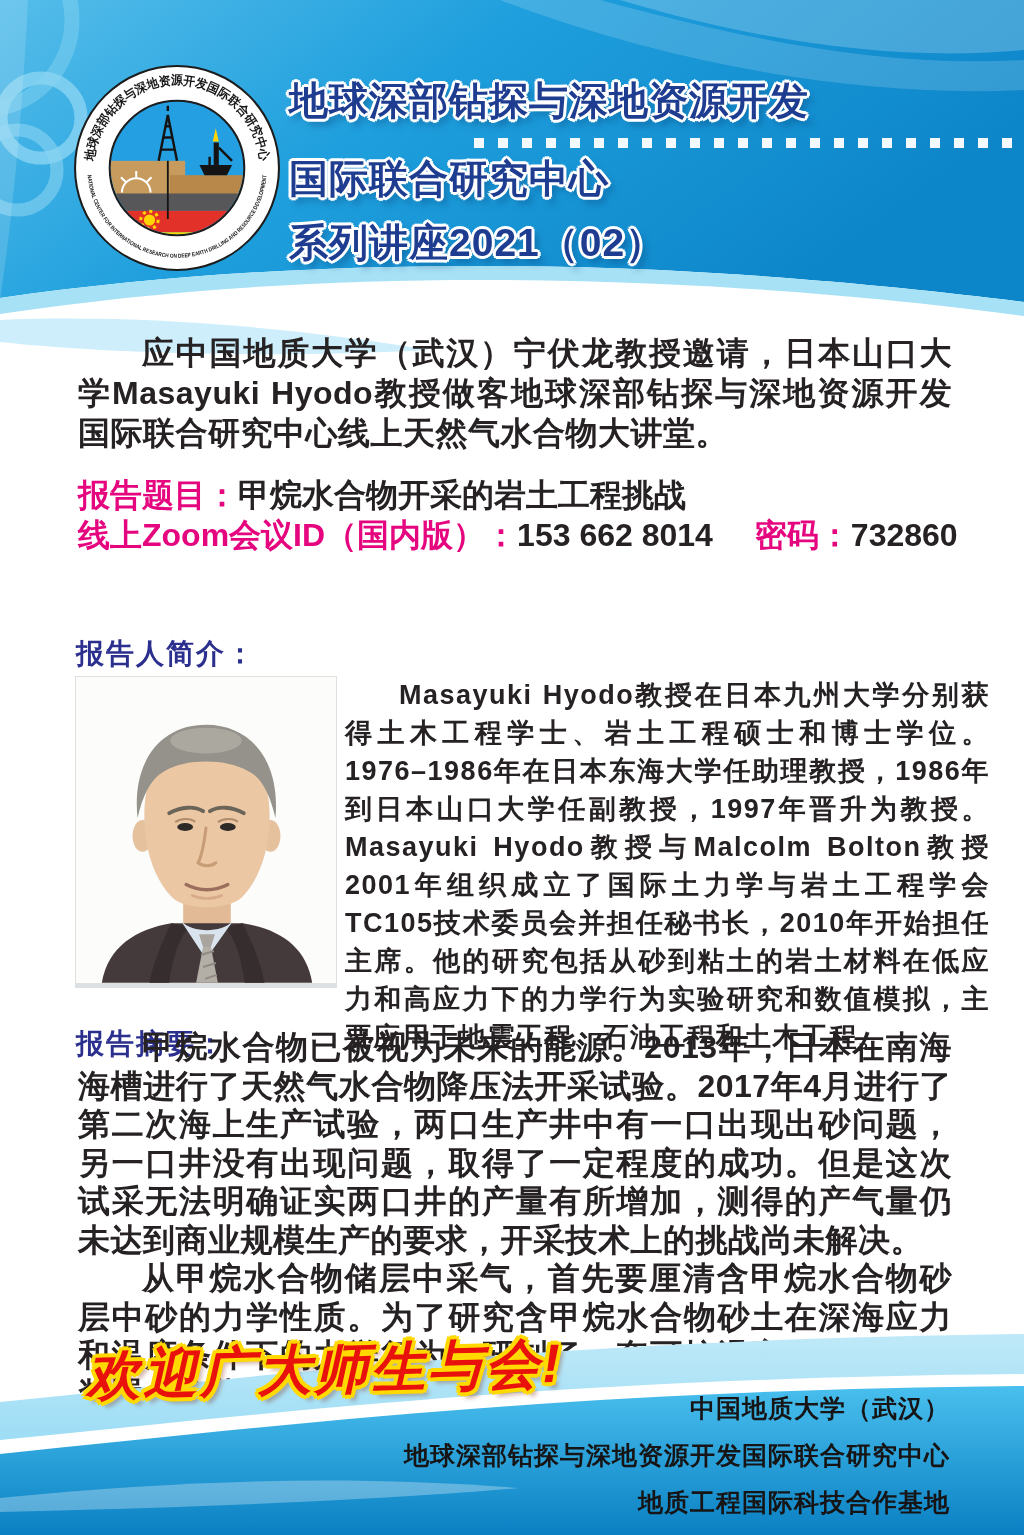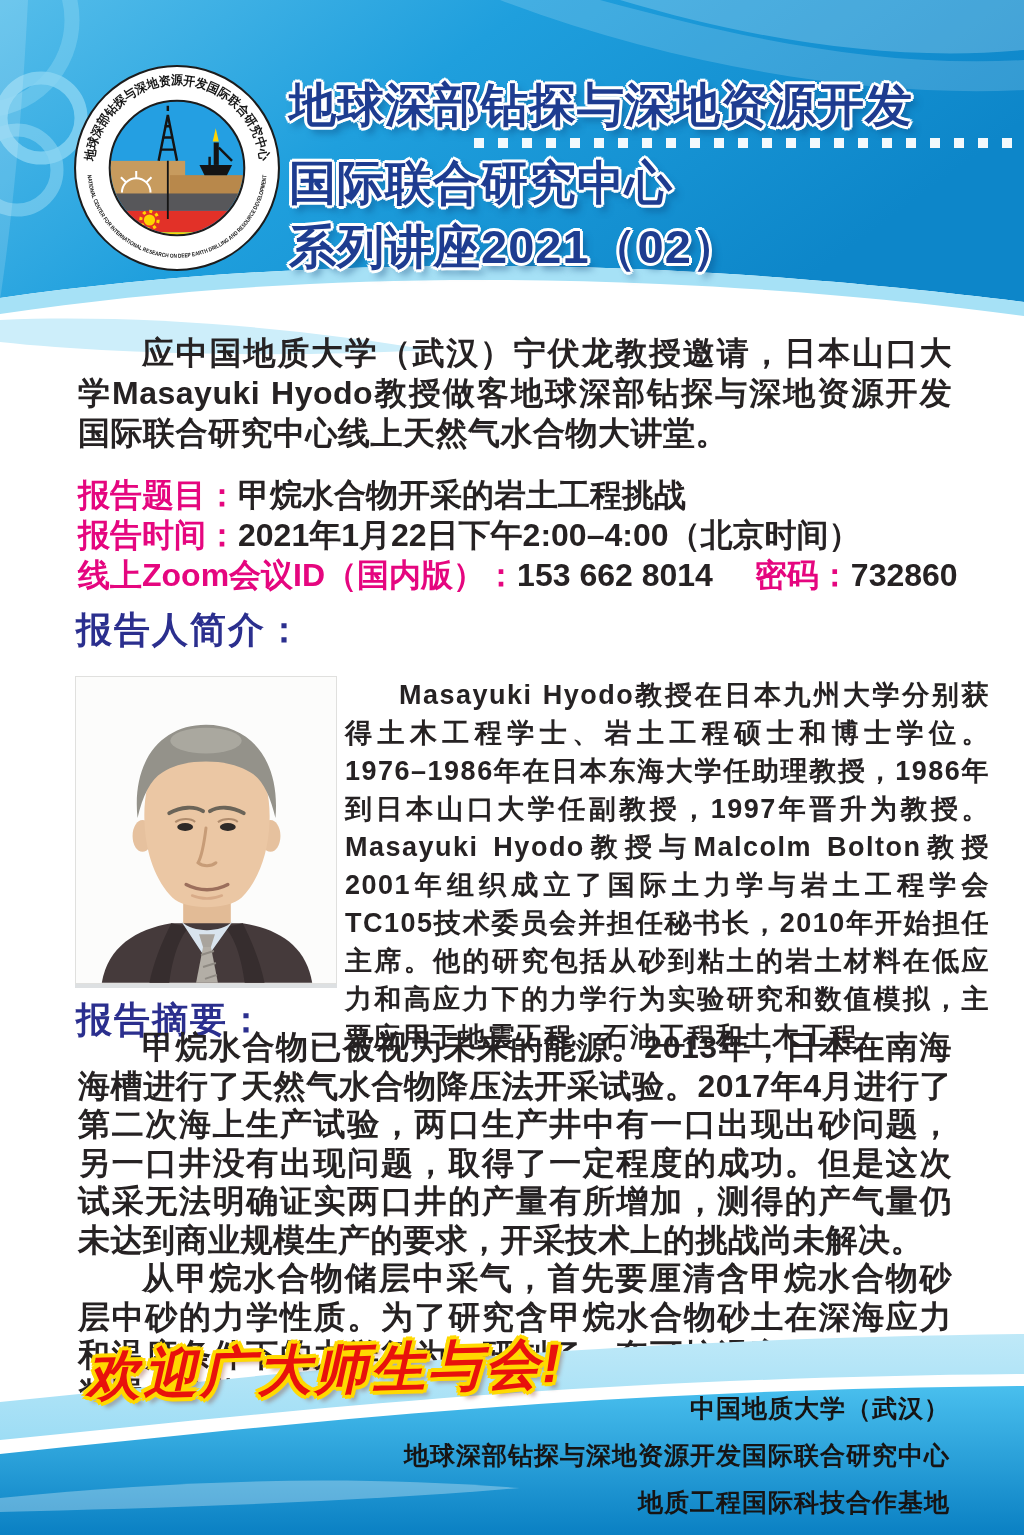--- a/index.html
+++ b/index.html
@@ -6,21 +6,21 @@
   .poster{
     position:relative; width:1024px; height:1535px; overflow:hidden; background:#ffffff;
     font-family:"Liberation Sans","DejaVu Sans",sans-serif;
   }
   svg{display:block;}
 
   
   .header-svg{position:absolute;left:0;top:0;}
   .title-line{
     position:absolute; left:289px; white-space:nowrap;
-    font-size:47px; font-weight:900; letter-spacing:1px; color:#1e3c90;
+    font-size:39px; font-weight:900; letter-spacing:1px; color:#1e3c90;
     text-shadow:
       -2px -2px 0 #fff, 2px -2px 0 #fff, -2px 2px 0 #fff, 2px 2px 0 #fff,
       -3px 0 0 #fff, 3px 0 0 #fff, 0 -3px 0 #fff, 0 3px 0 #fff,
       5px 6px 7px rgba(8,55,110,.5);
   }
   .title-1{top:74px;}
   .title-2{top:152px;}
   .title-3{top:216px;text-align:center;}
   .dotted-divider{
     position:absolute; left:474px; top:138px; width:550px; height:10px;
@@ -34,21 +34,21 @@
     font-size:32px; font-weight:700; color:#262223; letter-spacing:.5px;
     line-height:40px; text-align:justify; text-indent:2em;
   }
   .intro{top:333px;}
   .details{position:absolute; left:78px; top:474px; width:880px;}
   .detail-line{height:40px; font-size:32px; font-weight:700; white-space:nowrap;}
   .lbl{color:#e5067f;}
   .val{color:#262223;}
   .pwd-gap{margin-left:42px;}
   .section-heading{
-    position:absolute; left:76px; font-size:36px; font-weight:900; color:#2b2f8e; letter-spacing:2px;
+    position:absolute; left:76px; font-size:28px; font-weight:900; color:#2b2f8e; letter-spacing:2px;margin-top:29px;
   }
   .speaker-heading{top:606px; color:#2b2f8e;}
   .abstract-heading{top:996px;}
 
   .speaker-row{position:absolute; left:75px; top:676px; width:915px; display:flex;}
   .photo-frame{
     width:262px; height:308px; flex:0 0 262px; margin-right:8px;
     border:1px solid #e0e0de; box-sizing:border-box; background:#fcfcfb;
     box-shadow:0 4px 0 rgba(180,186,190,.45);
   }
@@ -165,23 +165,20 @@
   <div class="title-line title-1">地球深部钻探与深地资源开发</div>
   <div class="dotted-divider"></div>
   <div class="title-line title-2">国际联合研究中心</div>
   <div class="title-line title-3">系列讲座2021（02）</div>
 
   <div class="para intro">应中国地质大学（武汉）宁伏龙教授邀请，日本山口大学Masayuki Hyodo教授做客地球深部钻探与深地资源开发国际联合研究中心线上天然气水合物大讲堂。</div>
 
   <div class="details">
     <div class="detail-line">
       <span class="lbl">报告题目：</span><span class="val">甲烷水合物开采的岩土工程挑战</span>
-    </div>
-    <div class="detail-line">
-      <span class="lbl">报告时间：</span><span class="val">2021年1月22日下午2:00–4:00（北京时间）</span>
     </div>
     <div class="detail-line">
       <span class="lbl">线上Zoom会议ID（国内版）：</span><span class="val">153 662 8014</span><span class="lbl pwd-gap">密码：</span><span class="val">732860</span>
     </div>
   </div>
 
   <div class="section-heading speaker-heading">报告人简介：</div>
 
   <div class="speaker-row">
     <div class="photo-frame">

